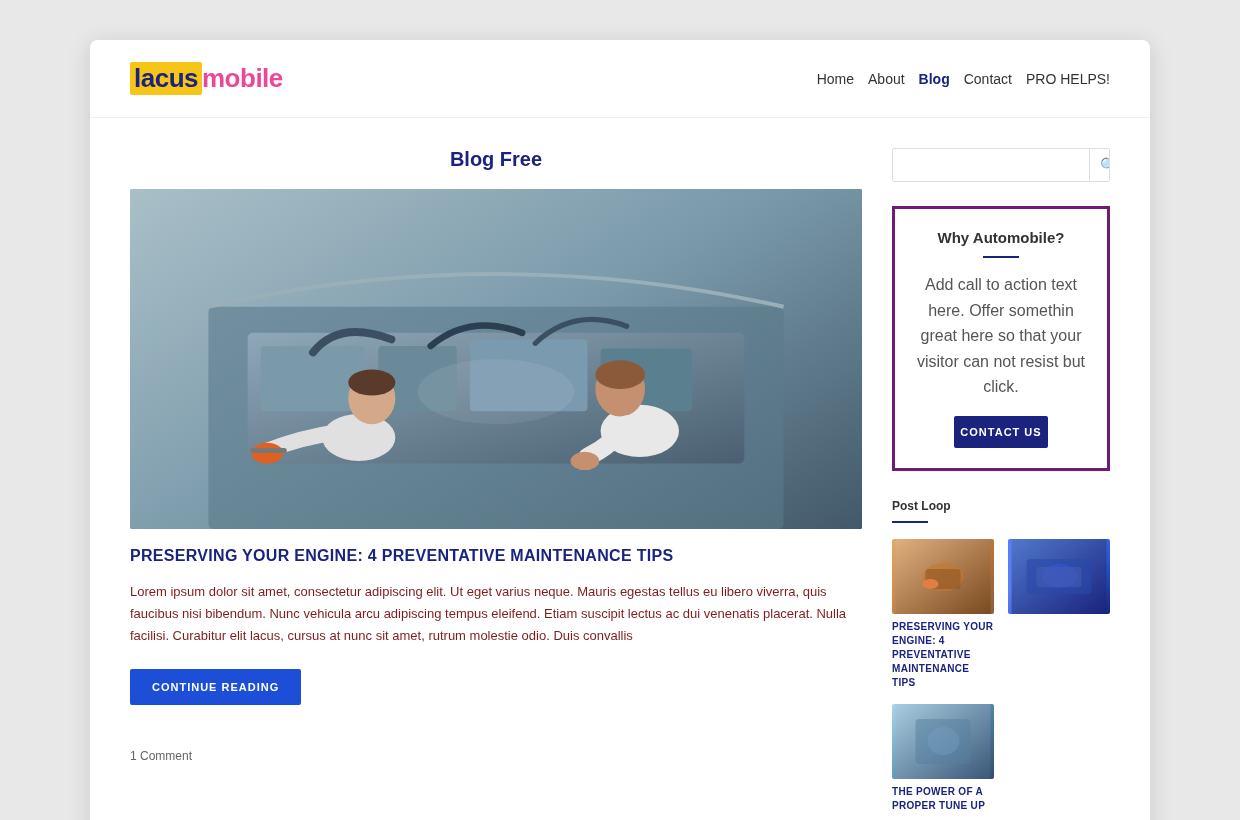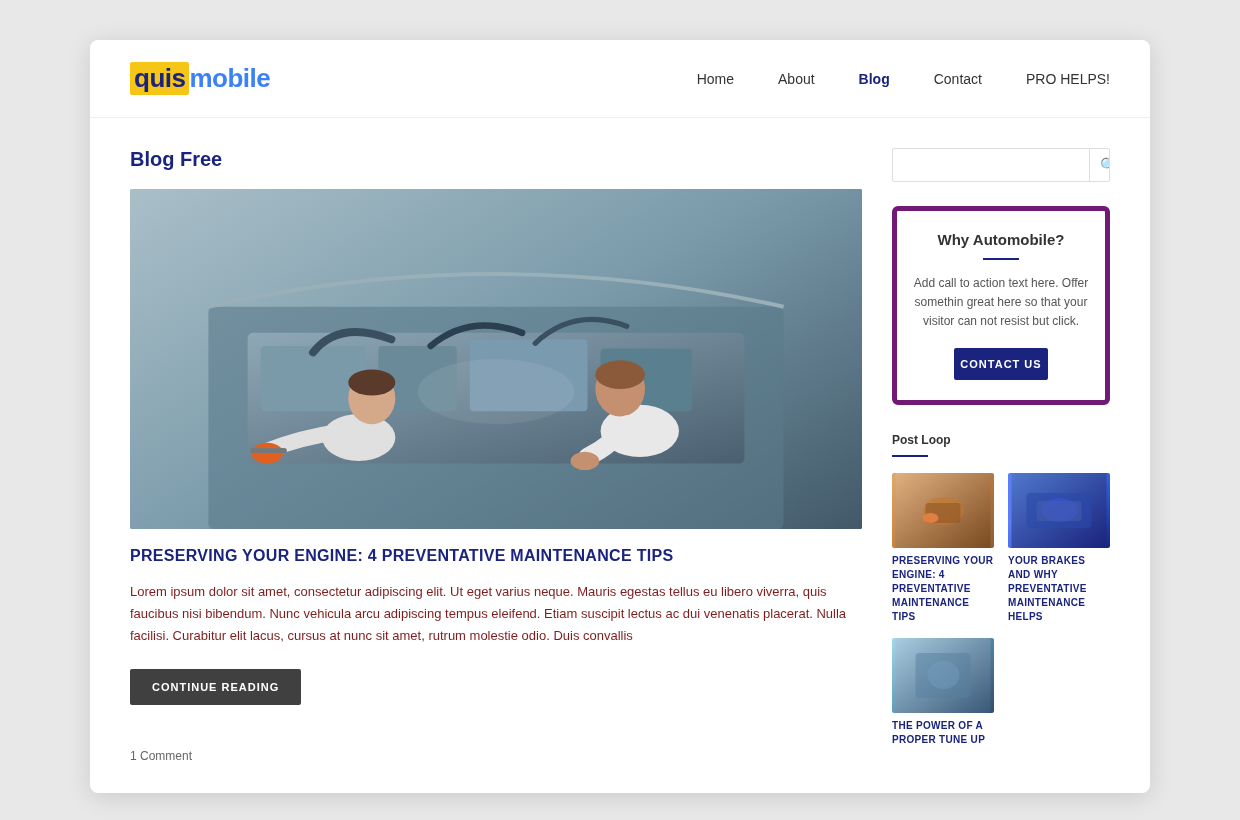--- a/index.html
+++ b/index.html
@@ -36,26 +36,26 @@
       color: #1a237e;
       letter-spacing: -0.5px;
     }
     .logo-auto {
       background: #f5c518;
       color: #1a237e;
       padding: 1px 4px;
       border-radius: 2px;
     }
     .logo-mobile {
-      color: #3b82f6;
+      color: #ec4899;
     }
     .site-nav {
       display: flex;
       align-items: center;
-      gap: 44px;
+      gap: 14px;
     }
     .nav-item {
       font-size: 14px;
       color: #333;
       text-decoration: none;
       cursor: pointer;
     }
     .nav-item.active {
       color: #1a237e;
       font-weight: 600;
@@ -74,20 +74,21 @@
     
     .main-content {
       flex: 1;
       min-width: 0;
     }
     .blog-title {
       color: #1a237e;
       font-size: 20px;
       font-weight: 700;
       margin-bottom: 18px;
+      text-align: center;
     }
     .featured-image {
       width: 100%;
       height: 340px;
       background: linear-gradient(135deg, #b0bec5 0%, #78909c 40%, #546e7a 70%, #37474f 100%);
       border-radius: 2px;
       margin-bottom: 18px;
       position: relative;
       overflow: hidden;
     }
@@ -104,21 +105,21 @@
       margin-bottom: 16px;
       text-transform: uppercase;
     }
     .article-body {
       font-size: 13px;
       color: #7f1d1d;
       line-height: 1.7;
       margin-bottom: 22px;
     }
     .continue-btn {
-      background: #404040;
+      background: #1d4ed8;
       color: #fff;
       border: none;
       padding: 12px 22px;
       font-size: 11px;
       font-weight: 700;
       letter-spacing: 1px;
       text-transform: uppercase;
       cursor: pointer;
       border-radius: 2px;
       margin-bottom: 18px;
@@ -152,40 +153,40 @@
     .search-btn {
       background: #fff;
       border: none;
       border-left: 1px solid #ddd;
       padding: 8px 10px;
       cursor: pointer;
       color: #555;
       font-size: 14px;
     }
     .cta-box {
-      border: 5px solid #701a75;
-      border-radius: 6px;
+      border: 3px solid #701a75;
+      border-radius: 0;
       padding: 20px 16px;
       text-align: center;
       margin-bottom: 28px;
     }
     .cta-title {
       font-size: 15px;
       font-weight: 600;
       color: #333;
       margin-bottom: 10px;
     }
     .cta-divider {
       width: 36px;
       height: 2px;
       background: #1a237e;
       margin: 0 auto 14px;
     }
     .cta-text {
-      font-size: 12px;
+      font-size: 16px;
       color: #555;
       line-height: 1.6;
       margin-bottom: 16px;
     }
     .contact-btn {
       background: #1a237e;
       color: #fff;
       border: none;
       padding: 10px 6px;
       font-size: 11px;
@@ -240,21 +241,21 @@
     .thumb-3 { background: linear-gradient(135deg, #a8d8ea 0%, #5590b0 50%, #374a6d 100%); }
     .thumb-4 { background: linear-gradient(135deg, #cdd4d8 0%, #9baab5 50%, #607080 100%); }
   </style>
 </head>
 <body>
 
 <div class="browser-card">
 
   <header class="site-header">
     <div class="logo">
-      <span class="logo-auto">quis</span>
+      <span class="logo-auto">lacus</span>
         <span class="logo-mobile">mobile</span>
     </div>
     <nav class="site-nav">
       <a class="nav-item">Home</a>
       <a class="nav-item">About</a>
       <a class="nav-item active">Blog</a>
       <a class="nav-item">Contact</a>
       <a class="nav-item pro">PRO HELPS!</a>
     </nav>
   </header>
@@ -372,21 +373,20 @@
                     <stop offset="0%" style="stop-color:#5078cc"></stop>
                     <stop offset="100%" style="stop-color:#1a237e"></stop>
                   </linearGradient>
                 </defs>
                 <rect width="95" height="75" fill="url(#t2)"></rect>
                 <rect x="15" y="20" width="65" height="35" rx="4" fill="#2a4aaa" opacity="0.6"></rect>
                 <ellipse cx="48" cy="37" rx="18" ry="12" fill="#3a5aee" opacity="0.4"></ellipse>
                 <rect x="25" y="28" width="45" height="20" rx="3" fill="#4a60b0" opacity="0.5"></rect>
               </svg>
             </div>
-            <div class="post-loop-label">YOUR BRAKES AND WHY PREVENTATIVE MAINTENANCE HELPS</div>
           </div>
 
           <div class="post-loop-item">
             <div class="post-thumb thumb-3">
               <svg class="post-thumb-img" viewBox="0 0 95 75" xmlns="http://www.w3.org/2000/svg">
                 <defs>
                   <linearGradient id="t3" x1="0%" y1="0%" x2="100%" y2="100%">
                     <stop offset="0%" style="stop-color:#a8cce0"></stop>
                     <stop offset="100%" style="stop-color:#3a5878"></stop>
                   </linearGradient>

